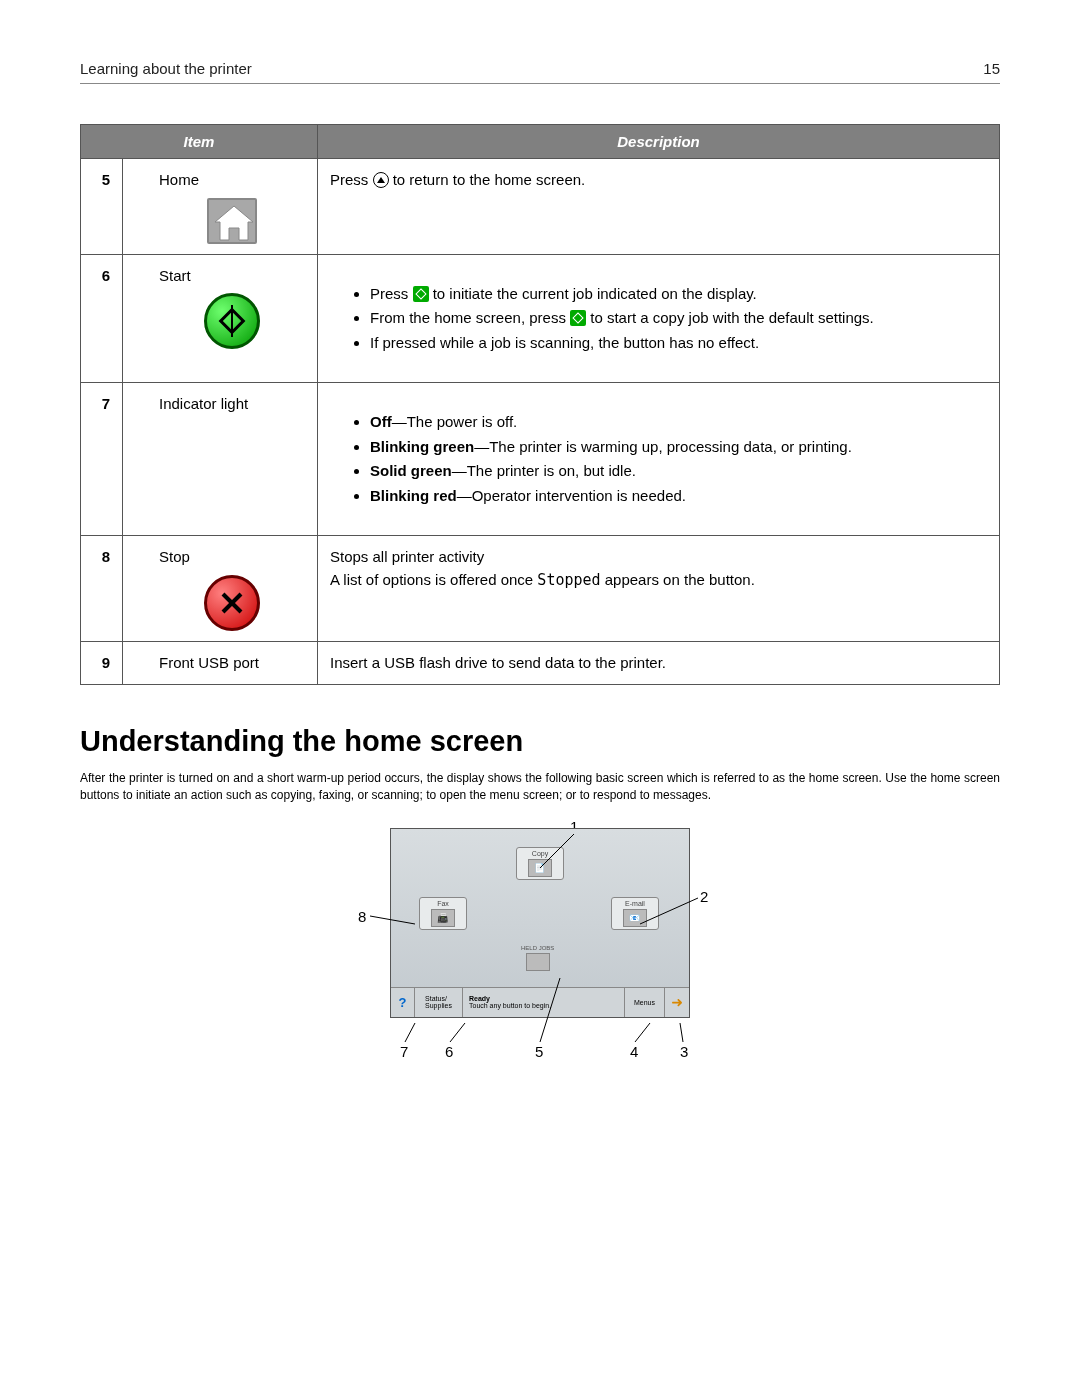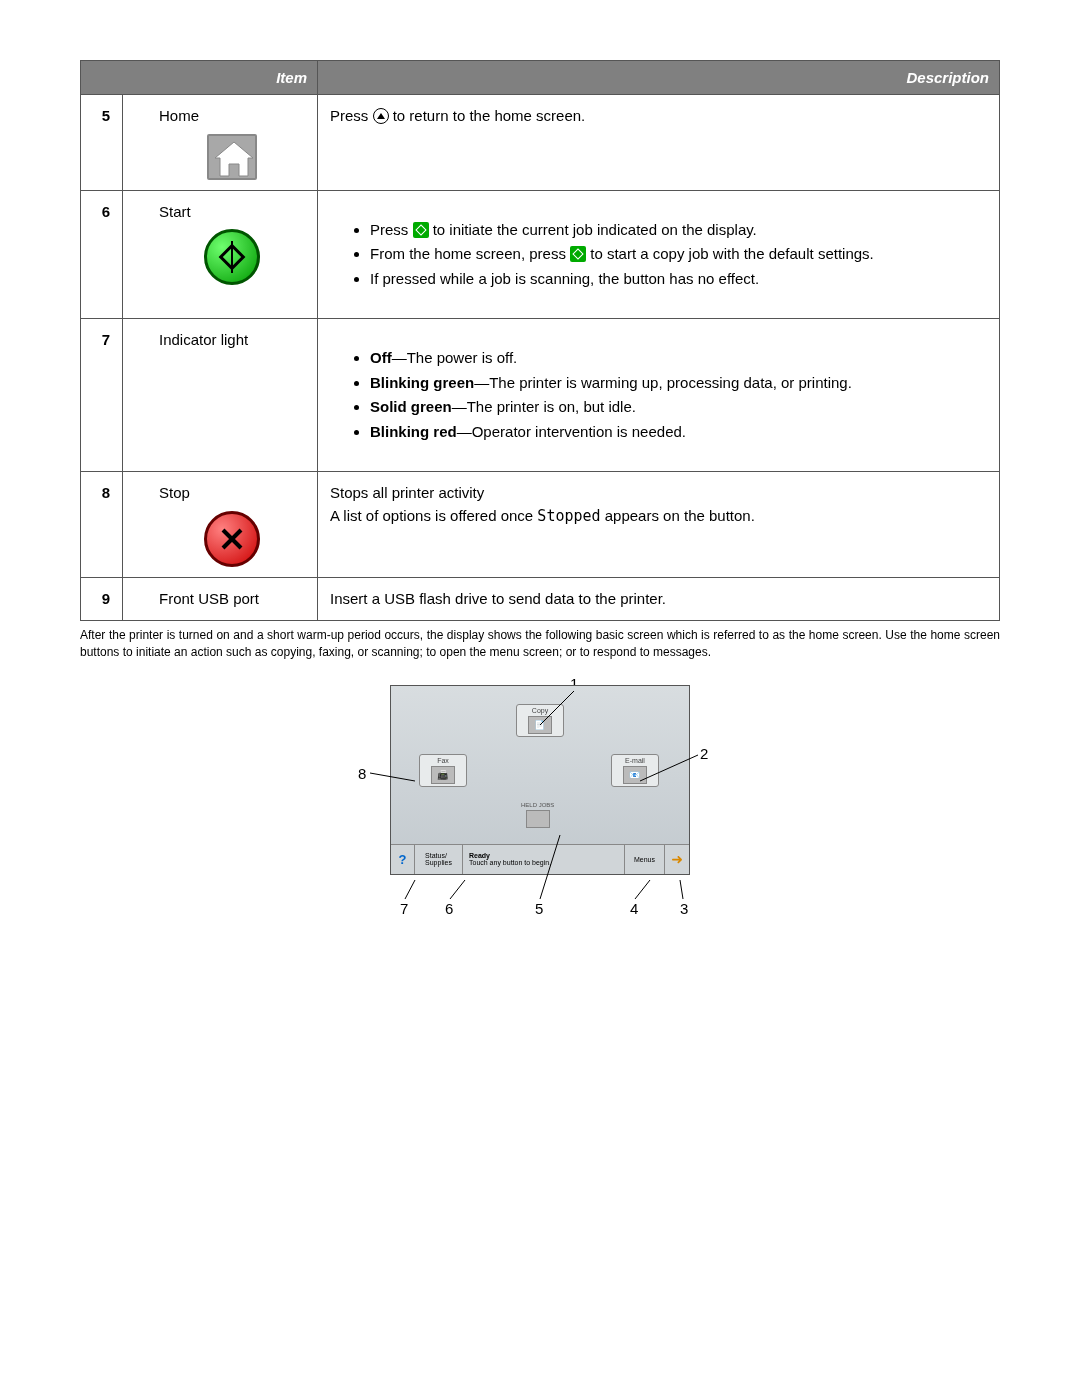--- a/index.html
+++ b/index.html
@@ -27,21 +27,21 @@
   }
   table.grid {
     width: 100%;
     border-collapse: collapse;
     border: 1px solid #555;
   }
   table.grid th {
     background: #808080;
     color: #fff;
     font-weight: bold;
-    text-align: right;
+    text-align: center;
     padding: 8px 10px;
     font-style: italic;
     font-size: 15px;
     border: 1px solid #555;
   }
   table.grid td {
     border: 1px solid #555;
     padding: 10px 12px;
     vertical-align: top;
     font-size: 15px;
@@ -163,20 +163,24 @@
   .status-bar .msg .r { font-size:7px; font-weight:bold; }
   .status-bar .msg .t { font-size:7px; }
   .status-bar .arrow { width:24px; color:#d98800; font-size:14px; border-right:none; }
   .callout-num { position:absolute; font-size:15px; }
 </style>
 </head>
 <body>
 
 <div class="page">
 
+  <div class="header-row">
+    <span>Learning about the printer</span>
+    <span>15</span>
+  </div>
 
   <table class="grid">
     <thead>
       <tr>
         <th colspan="2">Item</th>
         <th>Description</th>
       </tr>
     </thead>
     <tbody>
 
@@ -261,20 +265,21 @@
 
       <tr>
         <td class="num">9</td>
         <td class="item">Front USB port</td>
         <td>Insert a USB flash drive to send data to the printer.</td>
       </tr>
 
     </tbody>
   </table>
 
+  <h2 class="section">Understanding the home screen</h2>
   <p class="body">After the printer is turned on and a short warm-up period occurs, the display shows the following basic screen which is referred to as the home screen. Use the home screen buttons to initiate an action such as copying, faxing, or scanning; to open the menu screen; or to respond to messages.</p>
 
   <div class="figure-wrap">
 
     <span class="callout-num" style="left:210px; top:-10px;">1</span>
     <span class="callout-num" style="left:340px; top:60px;">2</span>
     <span class="callout-num" style="left:320px; top:215px;">3</span>
     <span class="callout-num" style="left:270px; top:215px;">4</span>
     <span class="callout-num" style="left:175px; top:215px;">5</span>
     <span class="callout-num" style="left:85px; top:215px;">6</span>

